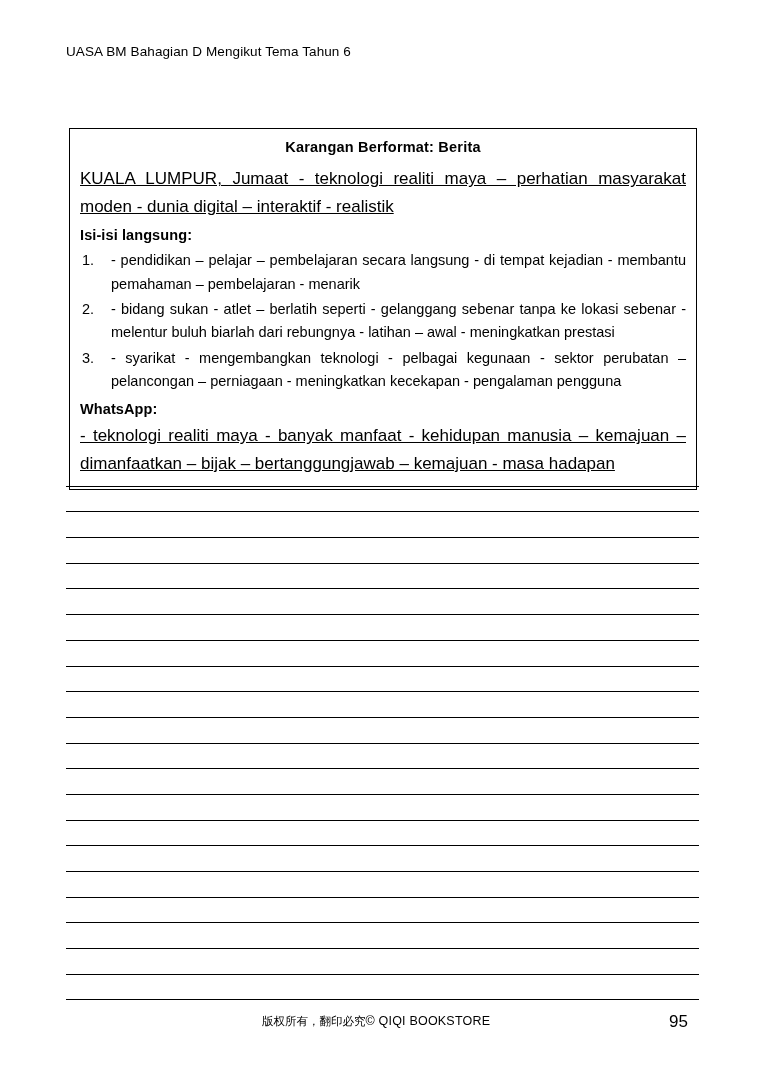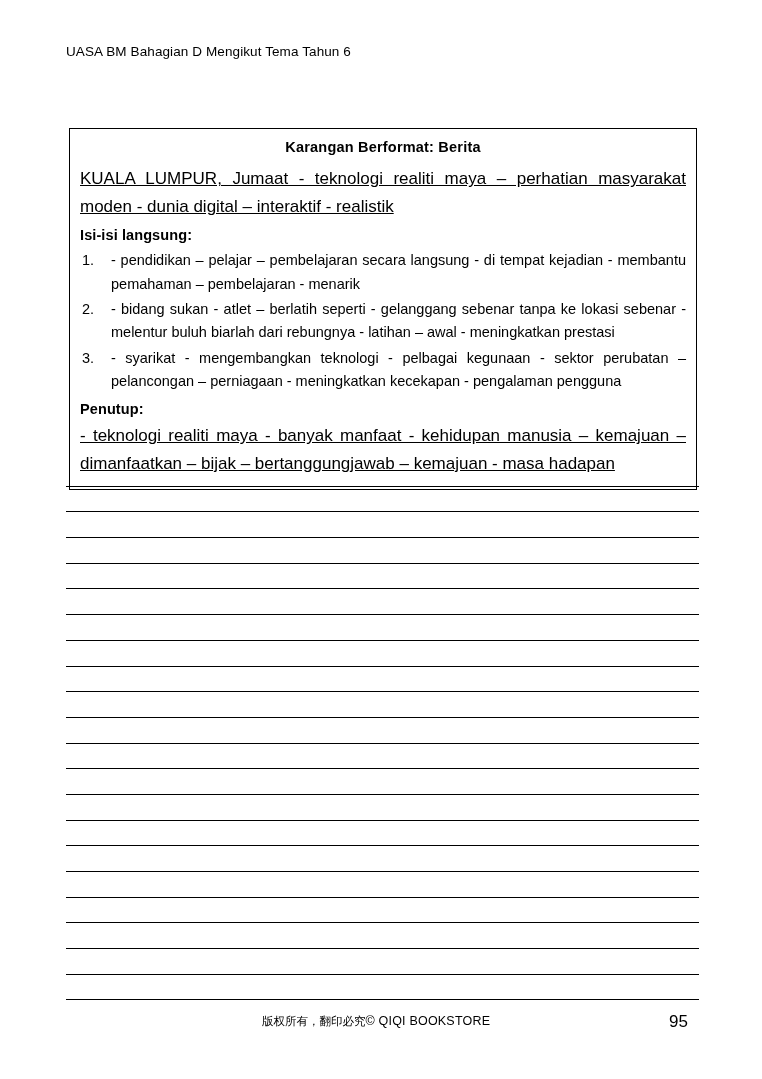--- a/index.html
+++ b/index.html
@@ -177,21 +177,21 @@
         <span class="point-num">2.</span>
         <span class="point-text">- bidang sukan - atlet – berlatih seperti - gelanggang sebenar tanpa ke lokasi sebenar - melentur buluh biarlah dari rebungnya - latihan – awal - meningkatkan prestasi</span>
       </li>
       <li class="point-item">
         <span class="point-num">3.</span>
         <span class="point-text">- syarikat - mengembangkan teknologi - pelbagai kegunaan - sektor perubatan – pelancongan – perniagaan - meningkatkan kecekapan - pengalaman pengguna</span>
       </li>
     </ol>
 
     <div class="penutup-wrap">
-      <div class="section-label">Penutup:</div>
+      <div class="section-label">WhatsApp:</div>
       <div class="section-body">- teknologi realiti maya - banyak manfaat - kehidupan manusia – kemajuan – dimanfaatkan – bijak – bertanggungjawab – kemajuan - masa hadapan</div>
     </div>
 
   </div>
 
   <div class="ruled-area">
       <div class="rule-line"></div>
       <div class="rule-line"></div>
       <div class="rule-line"></div>
       <div class="rule-line"></div>

